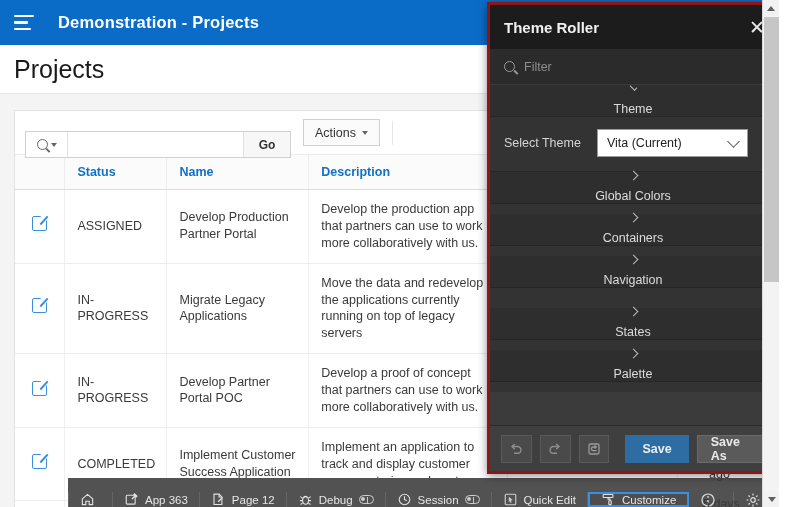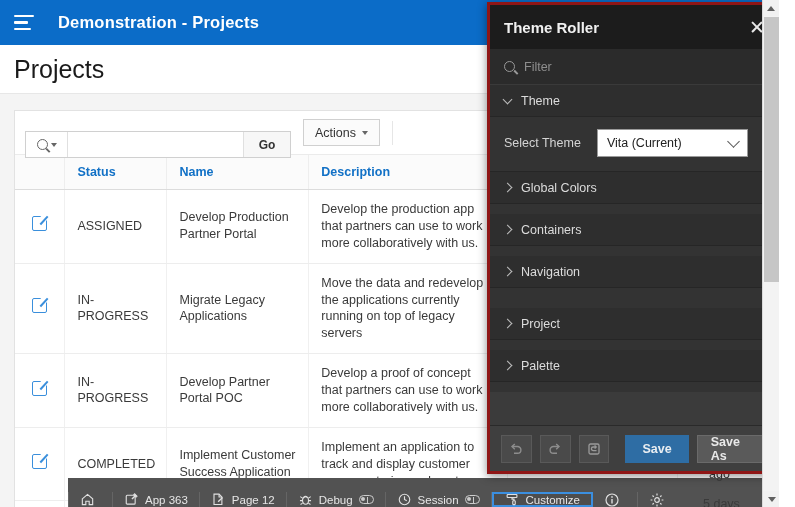--- a/index.html
+++ b/index.html
@@ -83,21 +83,21 @@
   .tr-title { color: #f0f0f0; font-size: 15px; font-weight: bold; }
   .tr-close { color:#e8e8e8; font-size: 19px; line-height: 1; cursor:pointer; font-weight: 300; }
   .tr-filter { height: 36px; background:#2b2b2b; display:flex; align-items:center; gap:9px; padding: 0 14px; border-bottom:1px solid #3a3a3a; }
   .mag-dark { width: 11px; height: 11px; border: 1.5px solid #9a9a9a; border-radius: 50%; position: relative; display:inline-block; }
   .mag-dark::after { content:""; position:absolute; width:1.5px; height:5px; background:#9a9a9a; transform: rotate(-45deg); right:-2px; bottom:-4px; }
   .tr-filter-input { background: transparent; border: none; outline: none; color: #cfcfcf; font-size: 12.5px; width: 200px; }
   .tr-filter-input::placeholder { color: #8e8e8e; }
 
   .tr-body { position: absolute; top: 80px; left: 0; right: 0; height: 340px; overflow: hidden; background: #3b3b3b; }
   .tr-scrollport { position:absolute; top:0; left:0; right: 17px; bottom: 0; overflow: hidden; }
-  .tr-acc-head { height: 32px; background: #2e2e2e; display:flex; align-items:center; gap:10px; padding-left: 14px; border-bottom: 1px solid #262626; cursor: pointer; }
+  .tr-acc-head { height: 32px; background: #2e2e2e; display:flex; align-items:center; gap:10px; padding-left: 14px; border-bottom: 1px solid #262626; cursor: pointer; flex-direction: column; }
   .tr-acc-head.open { background: #2e2e2e; }
   .tr-acc-label { color: #dcdcdc; font-size: 12.5px; }
   .chev { width: 7px; height: 7px; border-right: 1.6px solid #bdbdbd; border-bottom: 1.6px solid #bdbdbd; display:inline-block; }
   .chev.right { transform: rotate(-45deg); }
   .chev.down { transform: rotate(45deg); margin-bottom: 3px; }
   .tr-acc-panel { background: #333333; padding: 12px 14px 14px 14px; display:flex; align-items:center; gap: 16px; border-bottom: 1px solid #262626; }
   .tr-field-label { color: #d4d4d4; font-size: 12.5px; white-space: nowrap; }
   .tr-select { flex: 1; height: 28px; background: #ffffff; border: 1px solid #9a9a9a; color: #222; font-size: 12.5px;
     display:flex; align-items:center; justify-content: space-between; padding: 0 9px; cursor:pointer; }
   .caret-dk { width: 9px; height: 9px; border-right: 1.8px solid #555; border-bottom: 1.8px solid #555; transform: rotate(45deg); margin-top:-4px; }
@@ -277,21 +277,21 @@
         <div class="tr-acc-head">
           <span class="chev right"></span>
           <span class="tr-acc-label">Navigation</span>
         </div>
         <div style="height:10px;background:#333;"></div>
 
         <div style="height:10px;background:#333;"></div>
 
         <div class="tr-acc-head">
           <span class="chev right"></span>
-          <span class="tr-acc-label">Project</span>
+          <span class="tr-acc-label">States</span>
         </div>
         <div style="height:10px;background:#333;"></div>
 
         <div class="tr-acc-head">
           <span class="chev right"></span>
           <span class="tr-acc-label">Palette</span>
         </div>
         <div style="height:10px;background:#333;"></div>
       </div>
 
@@ -376,20 +376,27 @@
 
     <div class="devitem">
       <svg class="di" width="15" height="15" viewBox="0 0 16 16">
           <circle cx="8" cy="8" r="5.6" fill="none" stroke="#e0e0e0" stroke-width="1.2"></circle>
           <path d="M8 4.6 V8 L10.4 9.4" fill="none" stroke="#e0e0e0" stroke-width="1.2"></path>
         </svg>
       <span>Session</span>
       <span class="pill"></span>
     </div>
 
+    <div class="devitem">
+      <svg class="di" width="15" height="15" viewBox="0 0 16 16">
+          <rect x="2.4" y="2.4" width="11.2" height="11.2" rx="1" fill="none" stroke="#cfcfcf" stroke-width="1.2"></rect>
+          <path d="M6.2 5 L10.4 8.6 L8.3 9 L9.3 11.2 L8.2 11.7 L7.2 9.6 L6.1 10.8 Z" fill="#cfcfcf"></path>
+        </svg>
+      <span>Quick Edit</span>
+    </div>
 
     <div class="devitem highlight">
       <svg class="di" width="15" height="15" viewBox="0 0 16 16">
           <rect x="2.3" y="2.6" width="10.4" height="3.2" rx="0.6" fill="none" stroke="#e0e0e0" stroke-width="1.2"></rect>
           <path d="M7.5 5.9 V7.6 H9.6 V9.3" fill="none" stroke="#e0e0e0" stroke-width="1.2"></path>
           <rect x="8.3" y="9.3" width="2.6" height="4.2" rx="0.6" fill="none" stroke="#e0e0e0" stroke-width="1.2"></rect>
         </svg>
       <span>Customize</span>
     </div>
 

